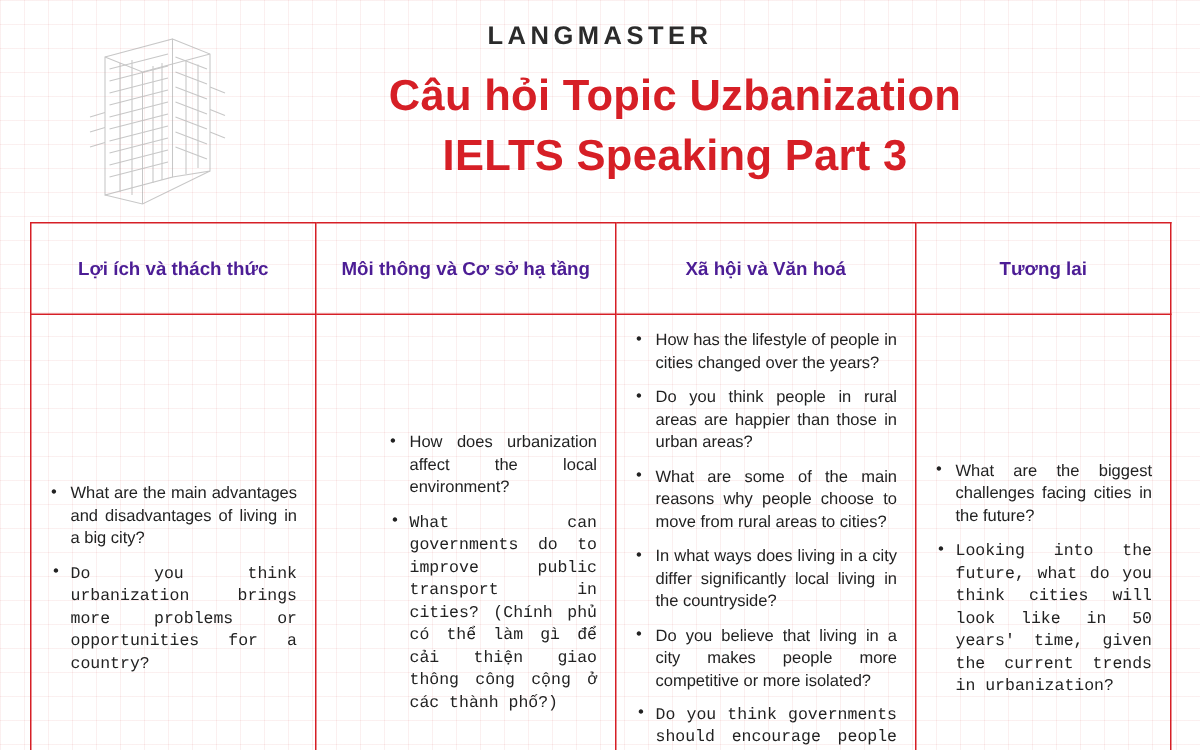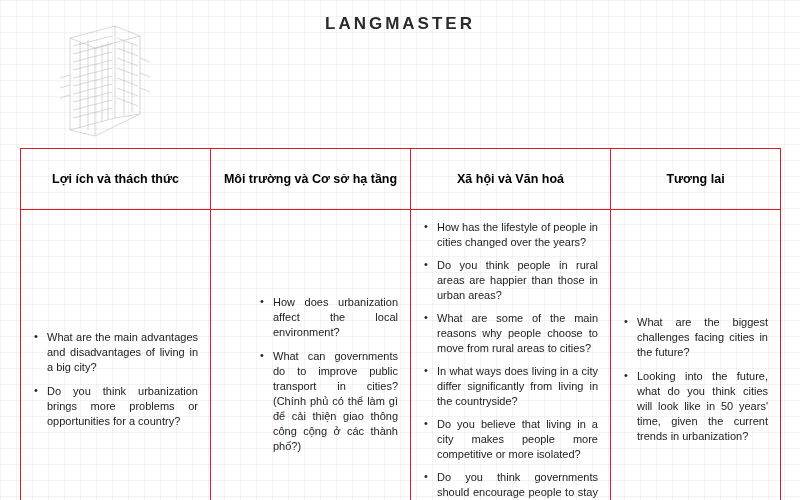--- a/index.html
+++ b/index.html
@@ -72,21 +72,21 @@
     width: 760px;
     border-collapse: collapse;
     table-layout: fixed;
   }
   table.qtable th, table.qtable td {
     border: 1px solid #d61f26;
     vertical-align: top;
   }
   table.qtable th {
     height: 52px;
-    color: #000000;
+    color: #4c1d95;
     font-size: 12.5px;
     font-weight: bold;
     text-align: center;
     vertical-align: middle;
     padding: 4px 6px;
   }
   table.qtable td {
     height: 272px;
     padding: 10px 12px 10px 10px;
   }
@@ -103,21 +103,21 @@
   }
   ul.qlist li {
     position: relative;
     font-size: 11px;
     line-height: 15px;
     color: #222222;
     text-align: justify;
     margin-bottom: 9px;
     padding-left: 2px;
   }
-  ul.qlist li:last-child { margin-bottom: 0; }
+  ul.qlist li:last-child { margin-bottom: 0; font-family: Liberation Mono, monospace; }
   ul.qlist li::before {
     content: "•";
     position: absolute;
     left: -11px;
     top: -1px;
     color: #222222;
     font-size: 11px;
   }
   .col-mid ul.qlist li { margin-bottom: 9px; margin-left: 36px; }
   .col-social ul.qlist li { margin-bottom: 8px; }
@@ -139,32 +139,36 @@
       <path d="M77 20 L98 28 M77 30 L98 38 M77 40 L98 48 M77 50 L98 58 M77 60 L98 68 M77 70 L98 78 M77 80 L98 88"></path>
       <path d="M40 24 L40 110 M48 22 L48 112 M62 26 L62 104 M68 24 L68 102"></path>
       <path d="M84 22 L84 98 M92 25 L92 94"></path>
       <path d="M20 60 L30 57 M20 70 L30 67 M20 80 L30 77"></path>
       <path d="M100 40 L110 44 M100 55 L110 59 M100 70 L110 74"></path>
     </g>
   </svg>
 
   <div class="brand">LANGMASTER</div>
 
+  <div class="title-block">
+    <div class="title-line">Câu hỏi Topic Uzbanization</div>
+    <div class="title-line">IELTS Speaking Part 3</div>
+  </div>
 
   <table class="qtable">
     <colgroup>
       <col style="width:190px">
       <col style="width:200px">
       <col style="width:200px">
       <col style="width:170px">
     </colgroup>
     <thead>
       <tr>
         <th>Lợi ích và thách thức</th>
-        <th>Môi trường và Cơ sở hạ tầng</th>
+        <th>Môi thông và Cơ sở hạ tầng</th>
         <th>Xã hội và Văn hoá</th>
         <th>Tương lai</th>
       </tr>
     </thead>
     <tbody>
       <tr>
         <td>
           <div class="cell-inner">
             <ul class="qlist">
               <li>What are the main advantages and disadvantages of living in a big city?</li>
@@ -179,21 +183,21 @@
               <li>What can governments do to improve public transport in cities? (Chính phủ có thể làm gì để cải thiện giao thông công cộng ở các thành phố?)</li>
             </ul>
           </div>
         </td>
         <td class="col-social">
           <div class="cell-inner">
             <ul class="qlist">
               <li>How has the lifestyle of people in cities changed over the years?</li>
               <li>Do you think people in rural areas are happier than those in urban areas?</li>
               <li>What are some of the main reasons why people choose to move from rural areas to cities?</li>
-              <li>In what ways does living in a city differ significantly from living in the countryside?</li>
+              <li>In what ways does living in a city differ significantly local living in the countryside?</li>
               <li>Do you believe that living in a city makes people more competitive or more isolated?</li>
               <li>Do you think governments should encourage people to stay in rural areas, or even move back to them?</li>
             </ul>
           </div>
         </td>
         <td>
           <div class="cell-inner">
             <ul class="qlist">
               <li>What are the biggest challenges facing cities in the future?</li>
               <li>Looking into the future, what do you think cities will look like in 50 years' time, given the current trends in urbanization?</li>

